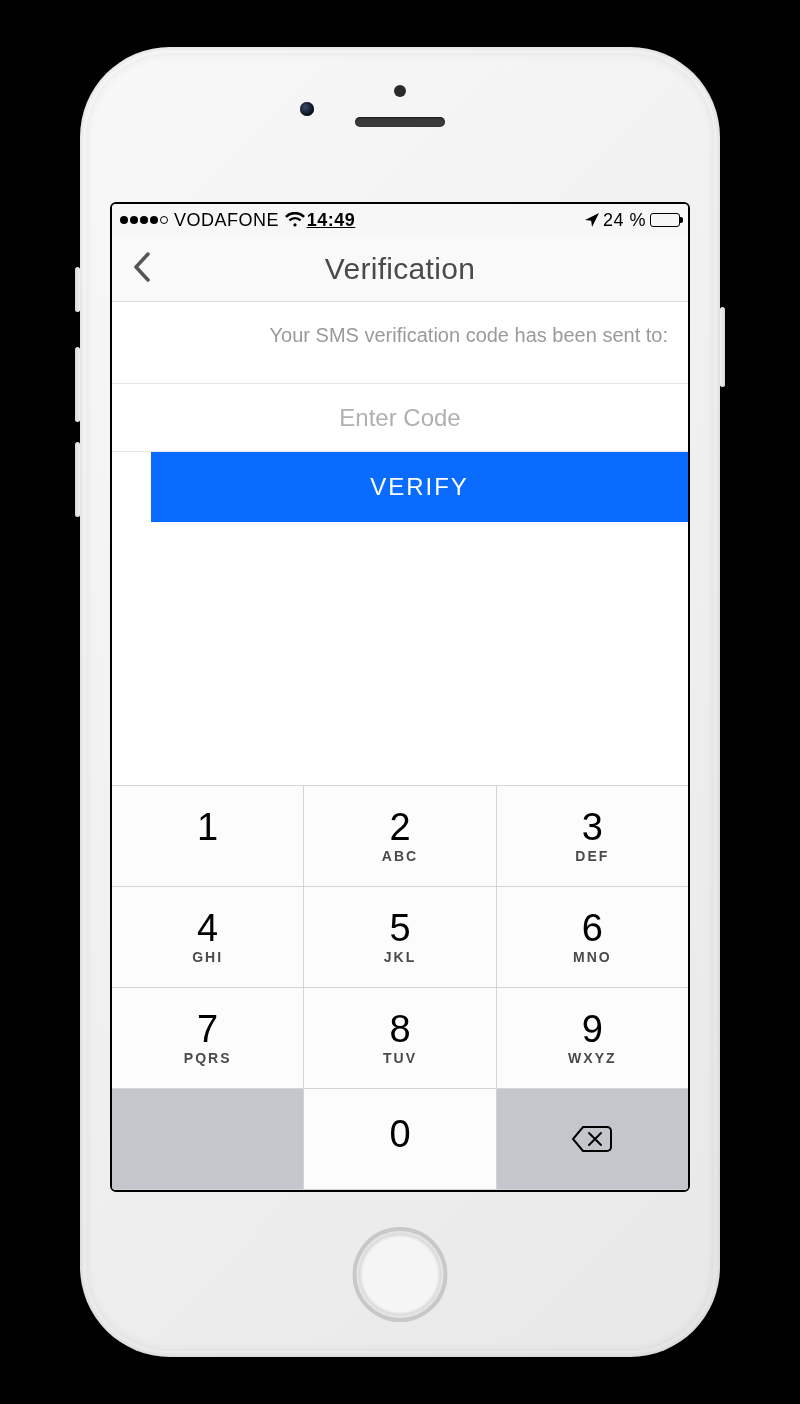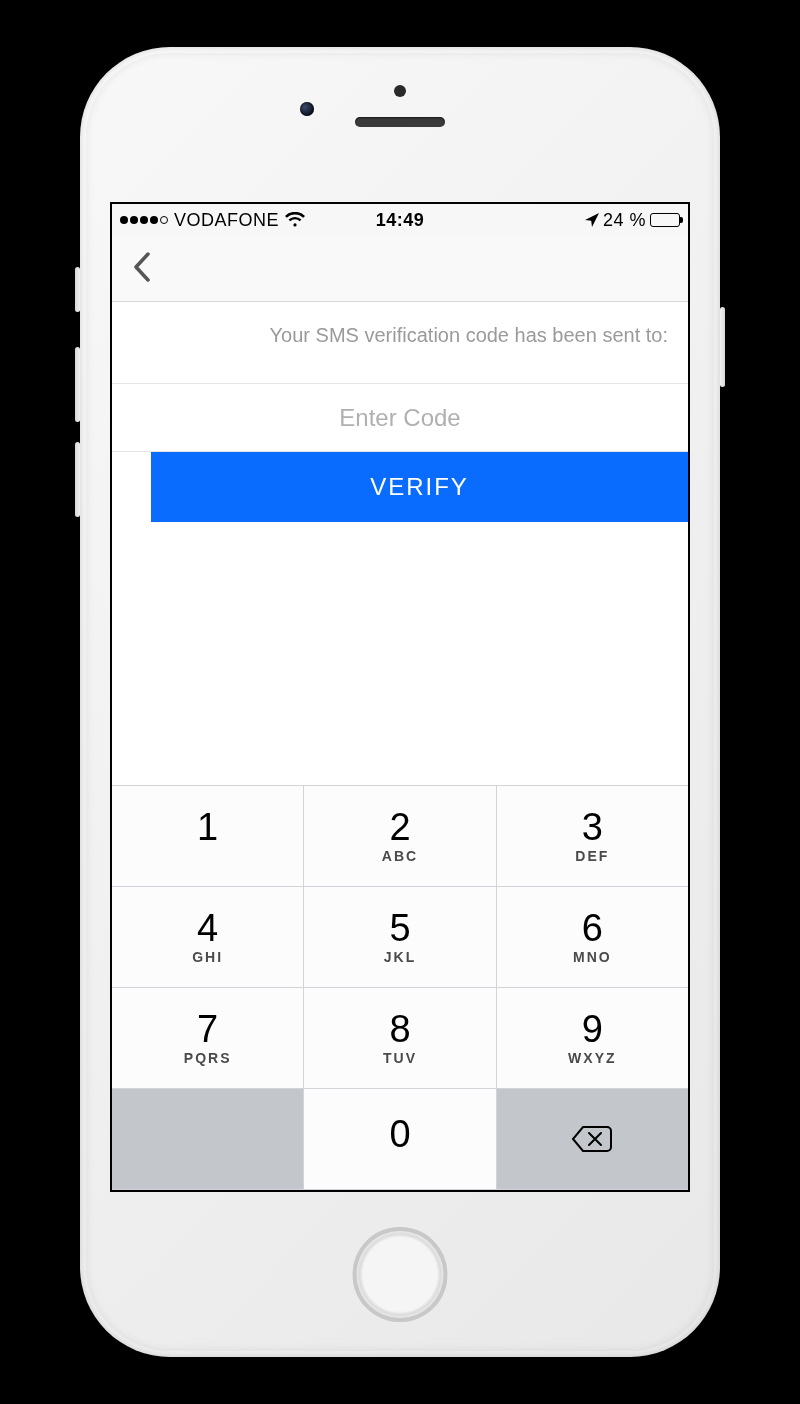--- a/index.html
+++ b/index.html
@@ -87,39 +87,39 @@
     .side-volup  { left: -5px; top: 300px; width: 5px; height: 75px; }
     .side-voldn  { left: -5px; top: 395px; width: 5px; height: 75px; }
     .side-power  { right: -5px; top: 260px; width: 5px; height: 80px; background: linear-gradient(270deg, #d8d8d8, #f0f0f0); }
 
     
     .screen {
       width: 100%;
       height: 100%;
       background: #fff;
       border: 2px solid #000;
-      border-radius: 0;
+      border-radius: 6px;
       overflow: hidden;
       display: flex;
       flex-direction: column;
     }
     
     .status-bar {
       height: 32px;
       background: #f7f7f7;
       display: flex;
       align-items: center;
       font-size: 18px;
       font-weight: 500;
       color: #000;
       padding: 0 8px;
       letter-spacing: 0.5px;
     }
     .status-left { display: flex; align-items: center; gap: 6px; flex:1; }
-    .status-center { flex:1; text-align: center; font-weight: 600; }
+    .status-center { flex:1; text-align: left; font-weight: 600; text-decoration: underline; }
     .status-right { flex:1; display: flex; align-items: center; justify-content: flex-end; gap: 4px; }
     .signal-dots { display:flex; gap:2px; align-items:center; }
     .dot { width:8px; height:8px; border-radius:50%; background:#000; }
     .dot.empty { background:transparent; border:1px solid #000; }
     .wifi-icon, .loc-icon { display:flex; align-items:center; }
     .battery {
       width: 30px; height: 14px; border:1.5px solid #000; border-radius:3px;
       position:relative; display:inline-block;
     }
     .battery::after { content:""; position:absolute; right:-4px; top:3px; width:3px; height:6px; background:#000; border-radius:0 2px 2px 0;}
@@ -278,20 +278,21 @@
     </div>
 
     <div class="nav-header">
       <div class="back-chevron">
         <span>
           <svg width="18" height="30" viewBox="0 0 18 30">
               <path d="M15 2 L3 15 L15 28" stroke="#555" stroke-width="3.5" fill="none" stroke-linecap="round" stroke-linejoin="round"></path>
             </svg>
         </span>
       </div>
+      <div class="nav-title">Verification</div>
     </div>
 
     <div class="info-block">
       <div class="info-text">Your SMS verification code has been sent to:</div>
     </div>
 
     <input class="code-input" type="text" placeholder="Enter Code" style="">
 
     <div class="verify-btn">
       <span>VERIFY</span>

